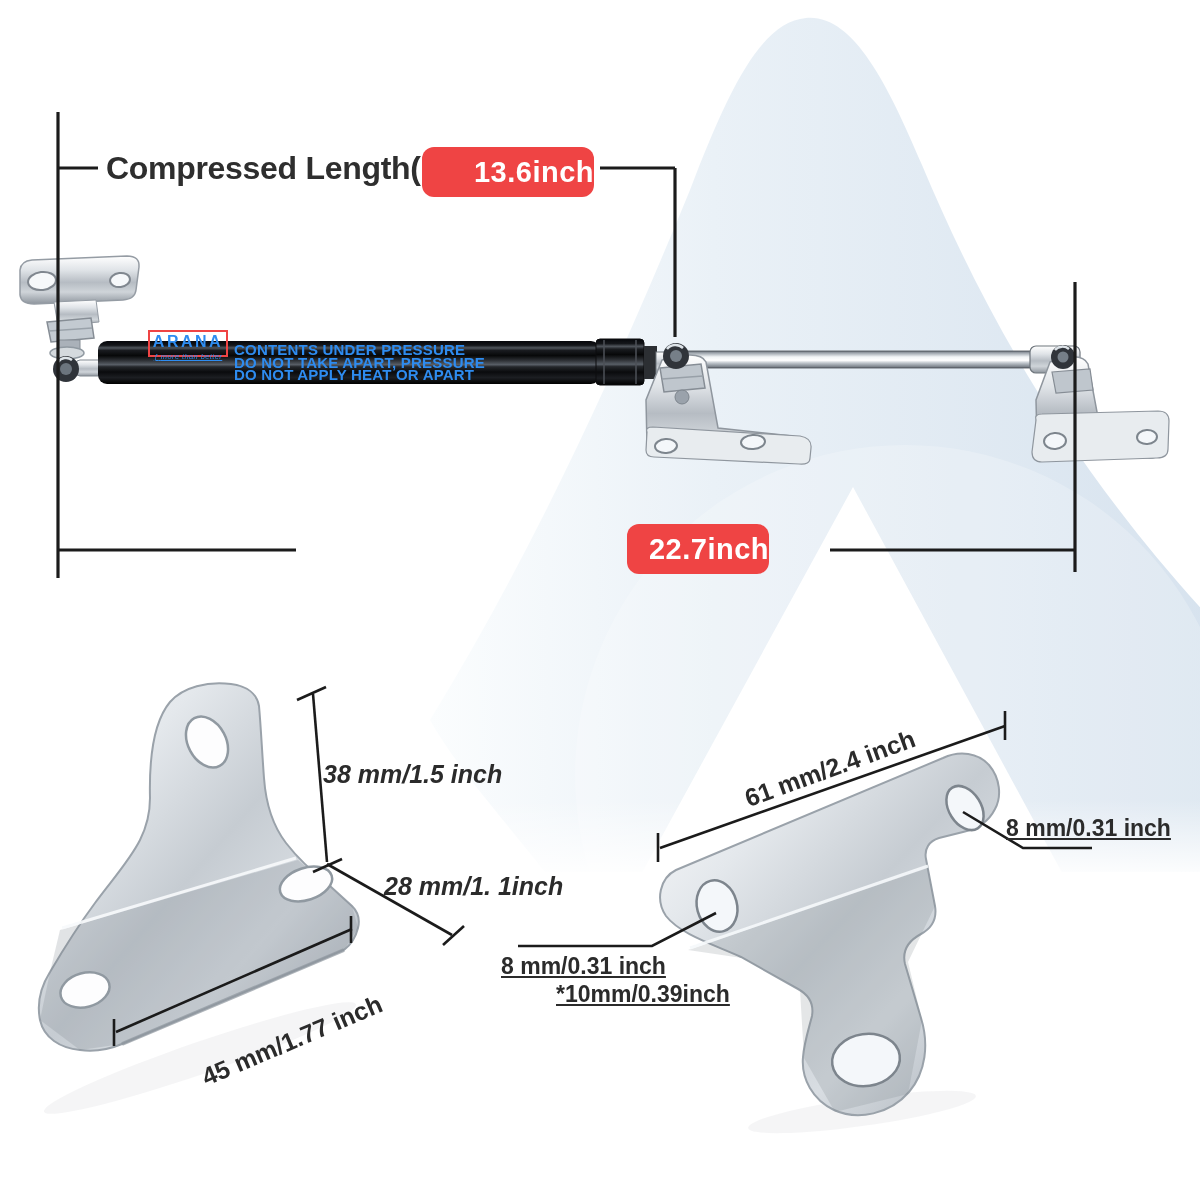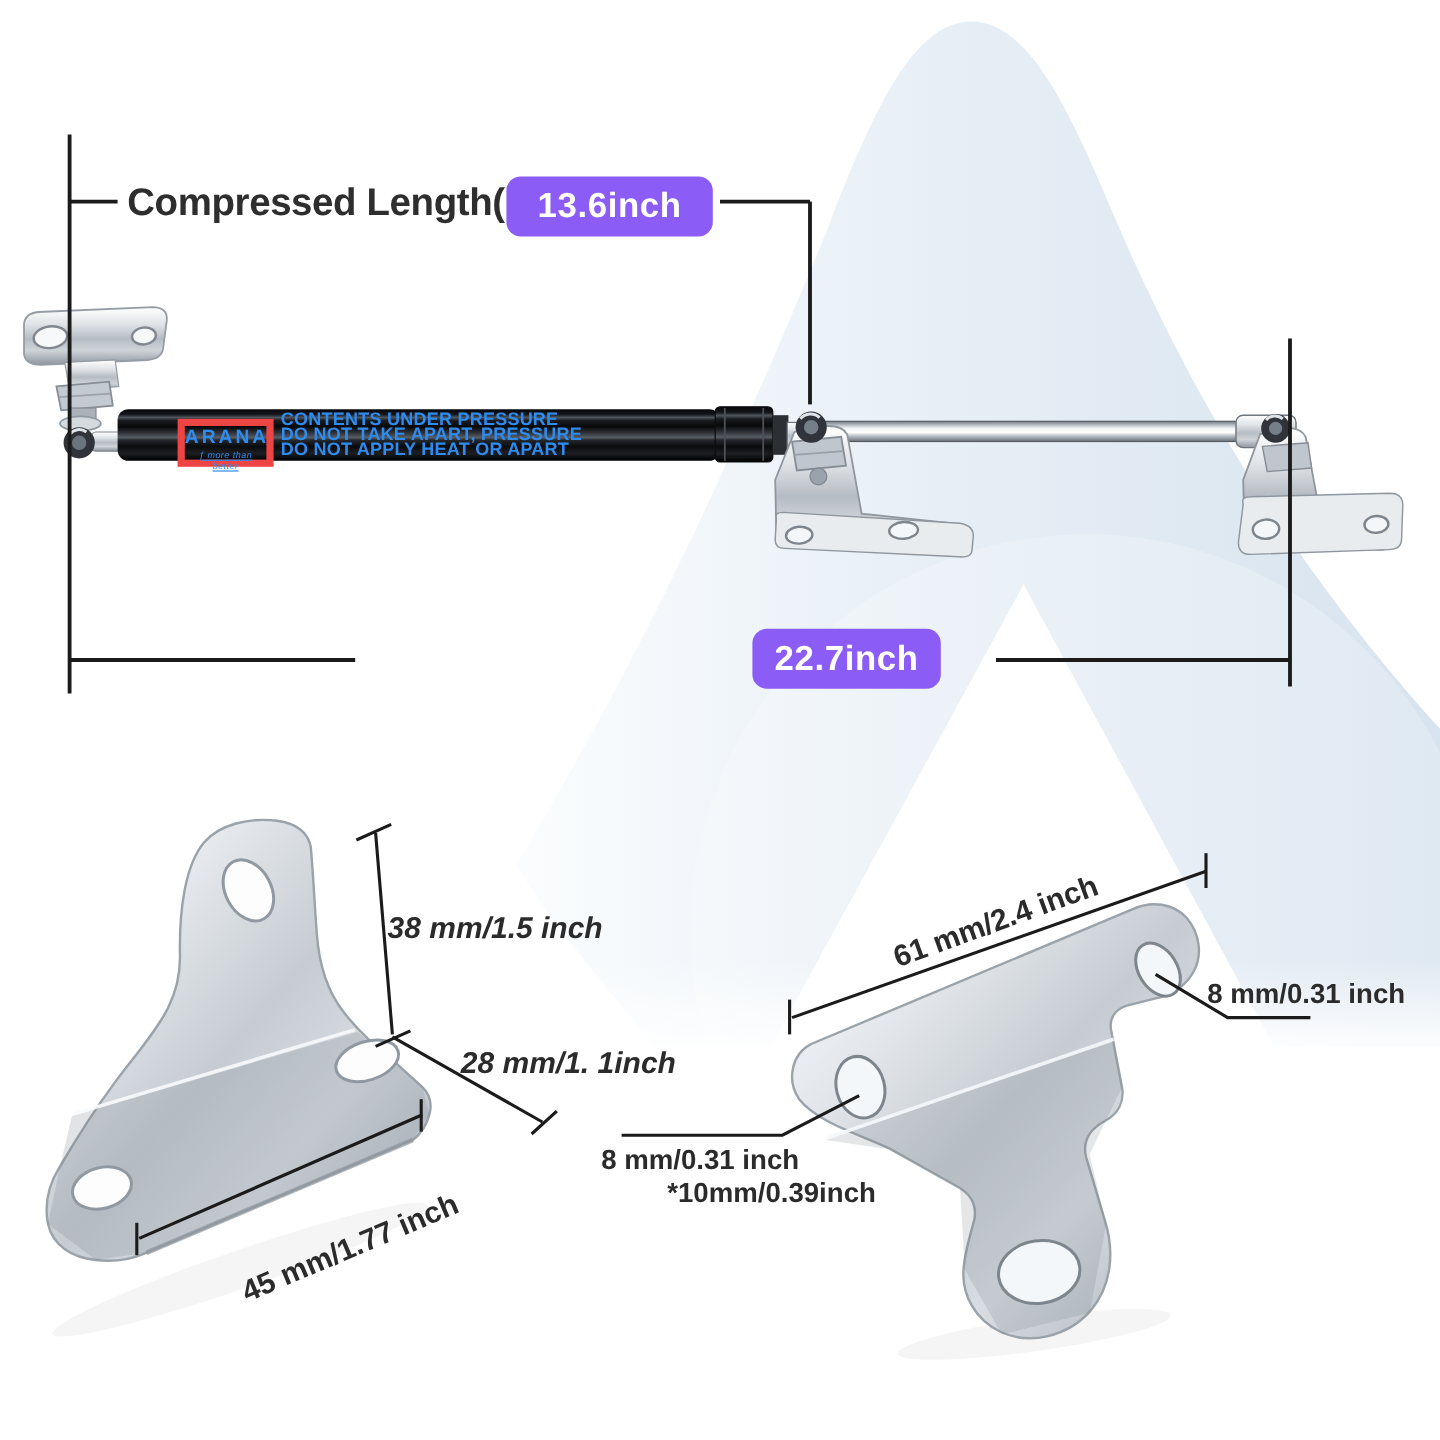--- a/index.html
+++ b/index.html
@@ -2,28 +2,28 @@
 <html><head>
 <meta charset="utf-8">
 <style>
   html,body{margin:0;padding:0;background:#fff;}
   #stage{position:relative;width:1200px;height:1200px;overflow:hidden;background:#ffffff;
          font-family:"Liberation Sans",sans-serif;}
   svg.layer{position:absolute;left:0;top:0;width:1200px;height:1200px;}
   .txt{position:absolute;color:#2e2e2e;white-space:nowrap;}
   .hdr{font-size:32px;font-weight:bold;letter-spacing:-0.3px;}
   .hdr .letter{color:#2156a8;}
-  .badge{position:absolute;background:#8b5cf6;border-radius:12px;display:flex;
-         align-items:center;justify-content:center;}
+  .badge{position:absolute;background:#ef4444;border-radius:12px;display:flex;
+         align-items:center;justify-content:flex-end;}
   .badge span{color:#ffffff;font-size:29px;font-weight:bold;letter-spacing:0.5px;}
   .dim{font-size:25px;font-weight:bold;color:#2b2b2b;font-style:italic;}
   .dim-rot{position:absolute;text-align:center;font-size:25px;font-weight:bold;color:#2b2b2b;}
-  .callout{font-size:23px;font-weight:bold;color:#2b2b2b;}
-  .arana-box{position:absolute;left:148px;top:349px;width:80px;height:40px;
-             border:6px solid #ef4444;box-sizing:border-box;text-align:center;}
+  .callout{font-size:23px;font-weight:bold;color:#2b2b2b;text-decoration:underline;}
+  .arana-box{position:absolute;left:148px;top:330px;width:80px;height:27px;
+             border:2px solid #ef4444;box-sizing:border-box;text-align:center;}
   .arana-brand{color:#2e8cf0;font-size:16px;font-weight:bold;letter-spacing:2.5px;line-height:20px;}
   .arana-tag{color:#2e8cf0;font-size:7.5px;font-style:italic;line-height:9px;letter-spacing:0.4px;text-decoration:underline;}
   .warnings{position:absolute;left:234px;top:344px;color:#2e8cf0;font-size:15px;
             font-weight:bold;line-height:12.5px;letter-spacing:0.2px;}
 </style>
 </head>
 <body>
 
 <div id="stage">
 
@@ -189,21 +189,21 @@
     </g>
   </svg>
 
   <div class="txt hdr" style="left:106px;top:150px;">
     <span>Compressed Length(</span><span class="letter">B</span><span>)</span>
   </div>
   <div class="badge" style="left:422px;top:147px;width:172px;height:50px;">
     <span>13.6inch</span>
   </div>
 
-  <div class="badge" style="left:627px;top:524px;width:157px;height:50px;">
+  <div class="badge" style="left:627px;top:524px;width:142px;height:50px;">
     <span>22.7inch</span>
   </div>
 
   <div class="arana-box">
     <div class="arana-brand">ARANA</div>
     <div class="arana-tag"><span>ƒ</span> <span>more than better</span></div>
   </div>
   <div class="warnings">
     <div>CONTENTS UNDER PRESSURE</div>
     <div>DO NOT TAKE APART, PRESSURE</div>

